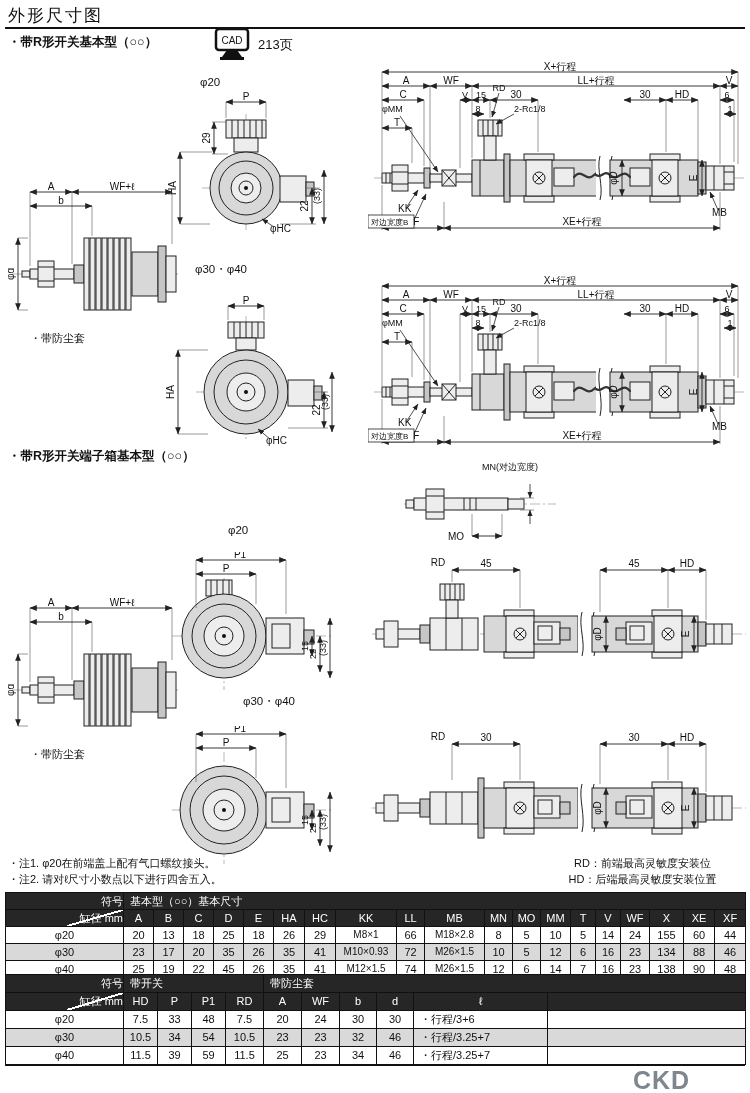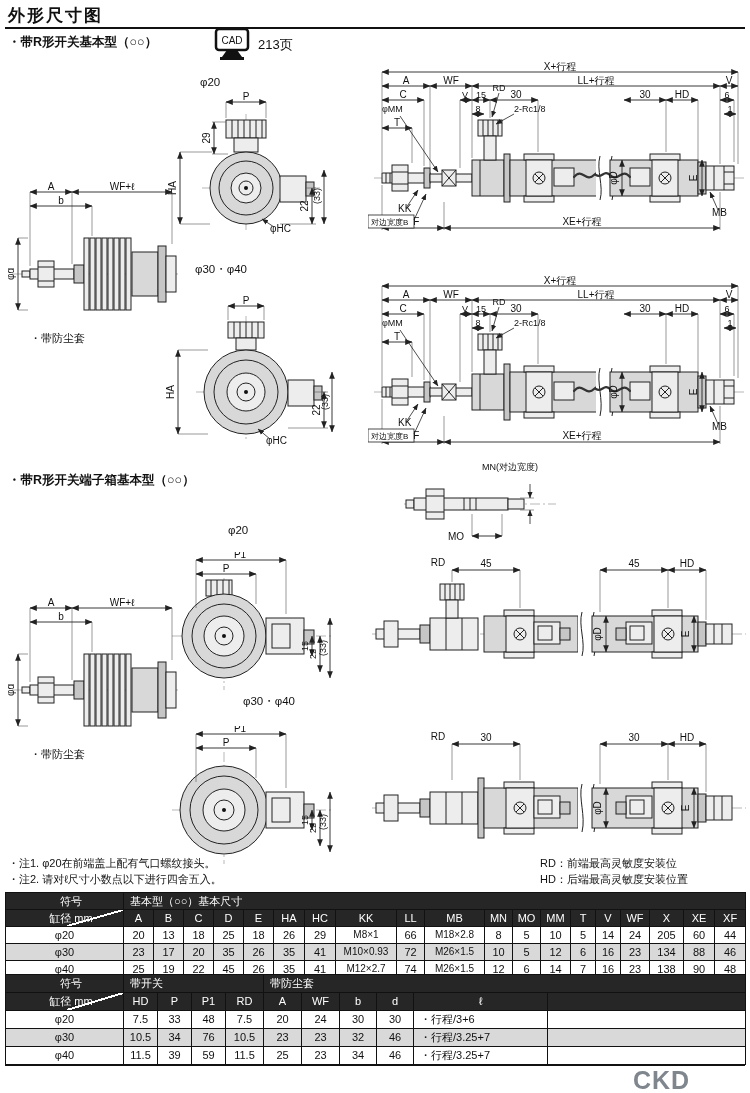--- a/index.html
+++ b/index.html
@@ -1,27 +1,27 @@
 <!DOCTYPE html>
 <html><head>
 <meta charset="utf-8">
 <style>
   html,body{margin:0;padding:0;background:#fff}
   #page{position:relative;width:750px;height:1093px;background:#fff;
         font-family:"Liberation Sans","DejaVu Sans",sans-serif;color:#111;overflow:hidden}
   .abs{position:absolute}
-  .title{left:8px;top:4px;font-size:17px;font-weight:bold;letter-spacing:2px}
+  .title{left:8px;top:4px;font-size:17px;font-weight:normal;letter-spacing:2px}
   .rule{left:5px;top:27px;width:740px;height:2px;background:#111}
   .botrule{left:5px;top:1064px;width:740px;height:2px;background:#111}
   .seclabel{font-size:12.5px;font-weight:bold}
   .bore{font-size:11.5px}
   .cap{font-size:11px}
   .note{font-size:11px}
   .pageref{font-size:13px}
-  .snote{font-size:11px;width:205px;text-align:left}
+  .snote{font-size:11px;width:205px;text-align:center}
   .logo{left:633px;top:1066px;font-size:25px;font-weight:bold;color:#7f868d;letter-spacing:1px}
   .dwg{position:absolute}
   svg text{font:10px "Liberation Sans","DejaVu Sans",sans-serif;fill:#111}
   svg .t9{font-size:9px} svg .t8{font-size:8px}
   .dm{stroke:#222;stroke-width:0.9;fill:none;marker-start:url(#ar);marker-end:url(#ar)}
   .ld{stroke:#222;stroke-width:0.8;fill:none;marker-end:url(#ar)}
   .ex{stroke:#555;stroke-width:0.6}
   .s{stroke:#222;stroke-width:1;fill:none}
   .f1{fill:#d8d8d8;stroke:#222;stroke-width:1}
   .f2{fill:#ededed;stroke:#222;stroke-width:1}
@@ -29,21 +29,21 @@
   .wt{fill:#fff}
   .cl{stroke:#888;stroke-width:0.6;stroke-dasharray:10 3 2 3;fill:none}
   .cb{stroke:#333;stroke-width:2.2;fill:none;stroke-linecap:round}
   table{position:absolute;border-collapse:collapse;table-layout:fixed;left:5px;width:740px}
   #t1{top:892px} #t2{top:974px}
   th,td{border:1px solid #111;font-size:11px;padding:0;text-align:center;height:16px;
         line-height:16px;overflow:hidden;white-space:nowrap}
   th{background:#262626;color:#fff;font-weight:normal}
   #t2 th,#t2 td{height:17px;line-height:17px}
   .stripe td{background:#d9d9d9}
-  .corner{position:relative;text-align:center;padding-left:13px}
+  .corner{position:relative;text-align:right;padding-left:13px}
   .diag{position:absolute;right:0;top:0;width:48%;height:100%;
         background:linear-gradient(to bottom right,transparent calc(50% - 1px),#fff calc(50% - 1px),#fff calc(50% + 1px),transparent calc(50% + 1px))}
   .lt{text-align:left;padding-left:6px}
   .sm{font-size:10px}
 </style>
 </head>
 <body>
 
 <svg width="0" height="0" style="position:absolute">
 <defs>
@@ -424,21 +424,21 @@
       <text x="30" y="150">KK</text>
         <line class="ld" x1="38" y1="146" x2="50" y2="128"></line>
       <rect x="0" y="153" width="46" height="13" fill="#fff" stroke="#222" stroke-width="0.8"></rect>
         <text class="t8" x="3" y="163">对边宽度B</text>
         <line class="ld" x1="46" y1="158" x2="58" y2="132"></line>
       <text x="344" y="154">MB</text>
         <line class="ld" x1="350" y1="148" x2="342" y2="130"></line>
     </g>
   </svg>
 
-  <div class="abs seclabel" style="left:8px;top:472px">・带R形开关端子箱基本型（○○）</div>
+  <div class="abs seclabel" style="left:8px;top:448px">・带R形开关端子箱基本型（○○）</div>
 
   <svg class="dwg" style="left:398px;top:458px" width="165" height="92" viewBox="0 0 165 92">
     <line class="cl" x1="6" y1="46" x2="158" y2="46"></line>
     <rect class="f2" x="8" y="42" width="8" height="8"></rect>
       <rect class="f2" x="16" y="40" width="94" height="12"></rect>
     <rect class="f2" x="28" y="31" width="18" height="30"></rect>
       <line class="s" x1="28" y1="38" x2="46" y2="38"></line>
       <line class="s" x1="28" y1="54" x2="46" y2="54"></line>
     <line class="s" x1="66" y1="40" x2="66" y2="52"></line>
       <line class="s" x1="72" y1="40" x2="72" y2="52"></line>
@@ -739,21 +739,21 @@
       <td>29</td>
       <td class="sm">M8×1</td>
       <td>66</td>
       <td class="sm">M18×2.8</td>
       <td>8</td>
       <td>5</td>
       <td>10</td>
       <td>5</td>
       <td>14</td>
       <td>24</td>
-      <td>205</td>
+      <td>155</td>
       <td>60</td>
       <td>44</td>
     </tr>
     <tr class="stripe">
       <td>φ30</td>
       <td>23</td>
       <td>17</td>
       <td>20</td>
       <td>35</td>
       <td>26</td>
@@ -774,21 +774,21 @@
     </tr>
     <tr>
       <td>φ40</td>
       <td>25</td>
       <td>19</td>
       <td>22</td>
       <td>45</td>
       <td>26</td>
       <td>35</td>
       <td>41</td>
-      <td class="sm">M12×2.7</td>
+      <td class="sm">M12×1.5</td>
       <td>74</td>
       <td class="sm">M26×1.5</td>
       <td>12</td>
       <td>6</td>
       <td>14</td>
       <td>7</td>
       <td>16</td>
       <td>23</td>
       <td>138</td>
       <td>90</td>
@@ -840,21 +840,21 @@
       <td>24</td>
       <td>30</td>
       <td>30</td>
       <td class="lt">・行程/3+6</td>
       <td></td>
     </tr>
     <tr class="stripe">
       <td>φ30</td>
       <td>10.5</td>
       <td>34</td>
-      <td>76</td>
+      <td>54</td>
       <td>10.5</td>
       <td>23</td>
       <td>23</td>
       <td>32</td>
       <td>46</td>
       <td class="lt">・行程/3.25+7</td>
       <td></td>
     </tr>
     <tr>
       <td>φ40</td>

